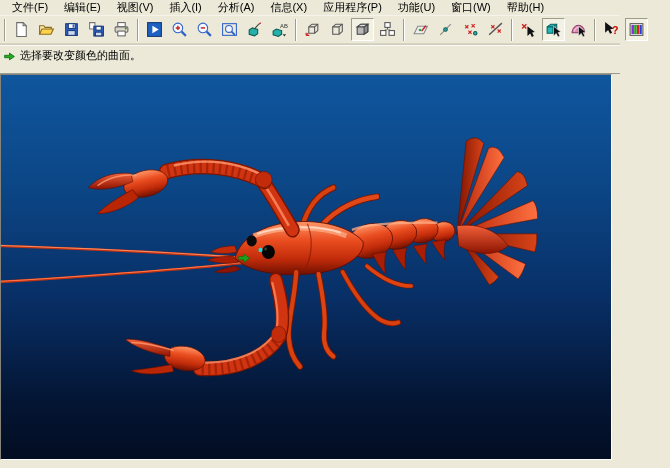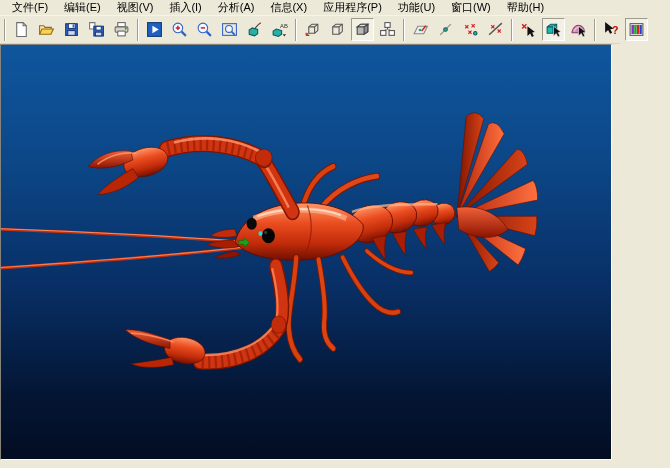--- a/index.html
+++ b/index.html
@@ -299,20 +299,28 @@
             <rect x="2" y="2.5" width="12" height="11" fill="#fff" stroke="#555"></rect>
             <rect x="3.2" y="3.7" width="2.4" height="8.6" fill="#8a2be2"></rect>
             <rect x="5.8" y="3.7" width="2.4" height="8.6" fill="#1faa1f"></rect>
             <rect x="8.4" y="3.7" width="2.4" height="8.6" fill="#e02020"></rect>
             <rect x="11" y="3.7" width="2" height="8.6" fill="#2040e0"></rect>
           </svg>
         </span>
       </div>
     </div>
 
+  <div class="promptbar">
+    <span class="picon" id="prompticon">
+        <svg viewBox="0 0 16 16">
+          <path d="M2 6.5h6V3.8L14 8l-6 4.2V9.5H2z" fill="#22aa22" stroke="#0d6e0d"></path>
+        </svg>
+      </span>
+    <span class="ptext">选择要改变颜色的曲面。</span>
+  </div>
 
   <div class="vwrap">
     <div class="viewport">
 
       <svg class="model" viewBox="0 0 657 382" preserveAspectRatio="none">
         <defs>
           <linearGradient id="bodyG" x1="0" y1="0" x2="0" y2="1">
             <stop offset="0" stop-color="#ff9668"></stop>
               <stop offset="0.35" stop-color="#ea4d20"></stop>
             <stop offset="0.7" stop-color="#c22c0a"></stop>

